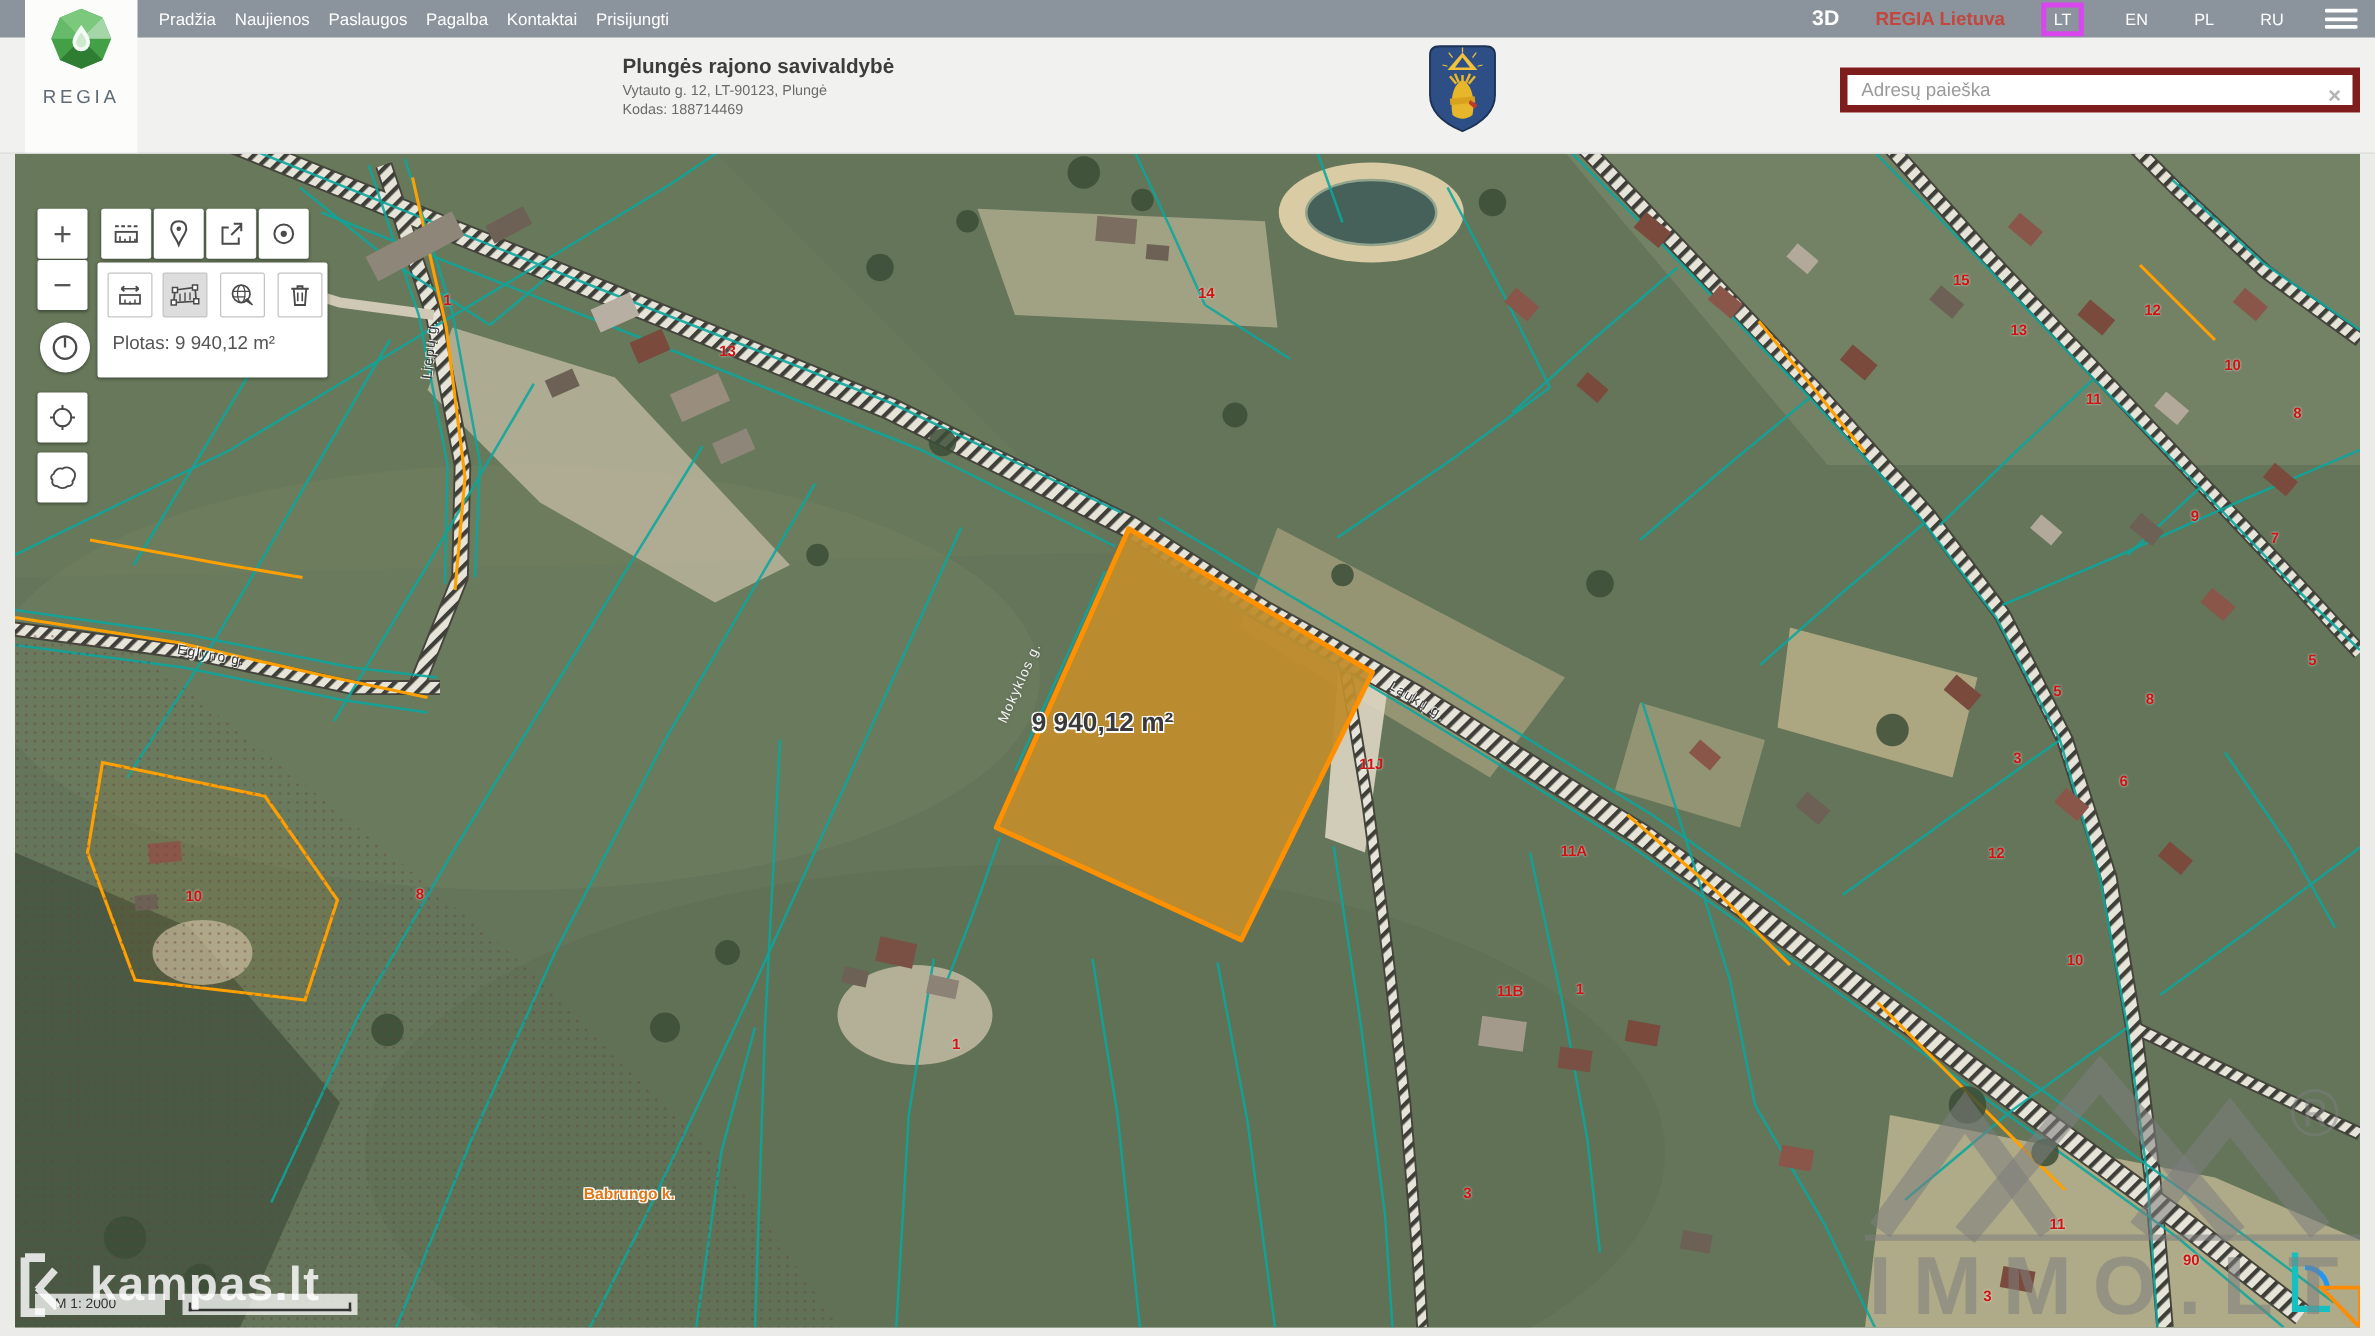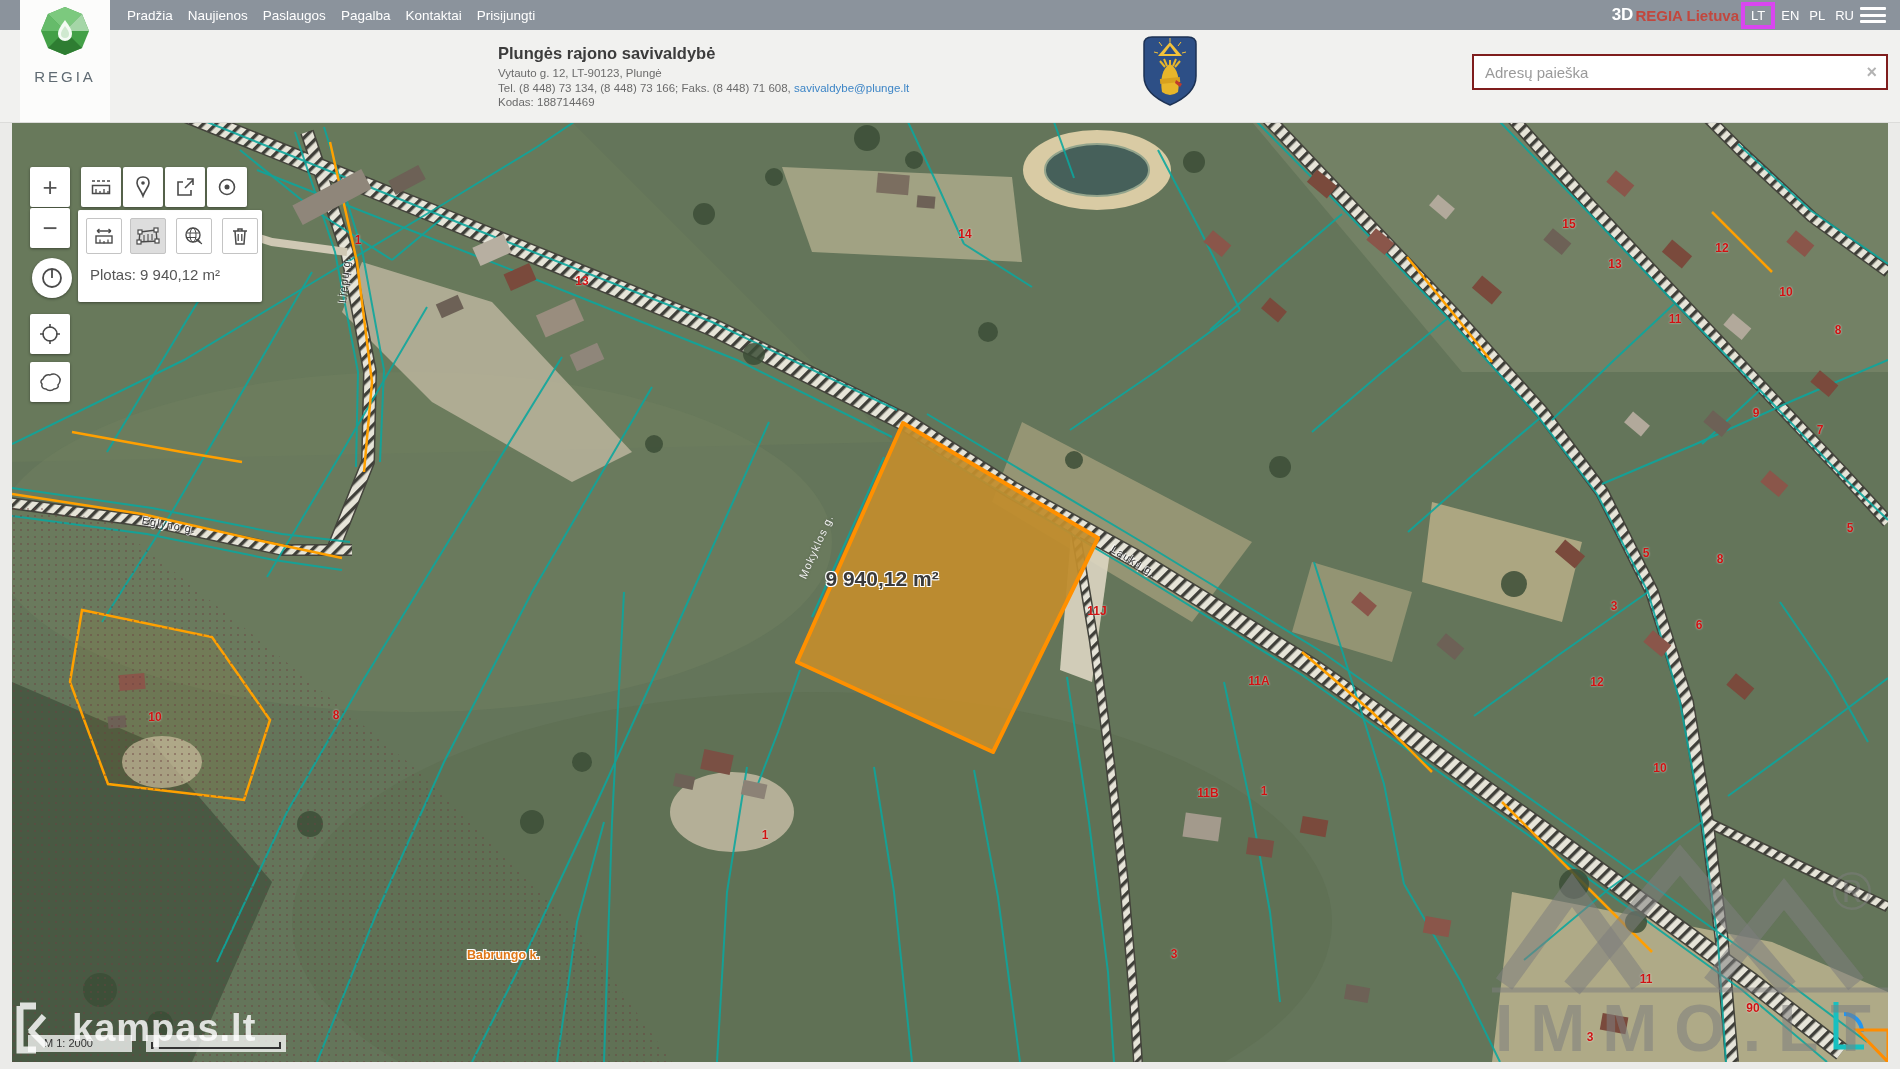--- a/index.html
+++ b/index.html
@@ -8,35 +8,35 @@
     background:#ebebe9;font-family:"Liberation Sans",sans-serif;
     -webkit-font-smoothing:antialiased;
   }
   
   .topbar{position:absolute;left:0;top:0;width:1900px;height:30px;background:#8b939c;z-index:30;}
   .logo-tab{position:absolute;left:20px;top:0;width:90px;height:122px;background:#fcfcfb;z-index:31;text-align:center;}
   .logo-tab svg{margin-top:6px;}
   .logo-text{font-size:15px;letter-spacing:3px;color:#5f6a72;margin-top:2px;}
   .mainmenu{position:absolute;left:127px;top:0;height:30px;display:flex;align-items:center;gap:15px;z-index:32;}
   .mainmenu a{color:#fff;font-size:13.5px;text-decoration:none;cursor:pointer;}
-  .topbar-right{position:absolute;right:14px;top:0;height:30px;display:flex;align-items:center;gap:2px;z-index:32;}
+  .topbar-right{position:absolute;right:14px;top:0;height:30px;display:flex;align-items:center;gap:29px;z-index:32;}
   .btn-3d{color:#fff;font-weight:bold;font-size:17px;cursor:pointer;}
   .brand-lt{color:#c2473e;font-weight:bold;font-size:15px;cursor:pointer;}
   .lang{color:#fff;font-size:13px;cursor:pointer;padding:2px 4px;}
   .lang.active{border:4px solid #d946ef;padding:2px 6px;}
   .hamburger{width:26px;height:16px;display:flex;flex-direction:column;justify-content:space-between;cursor:pointer;}
   .hamburger span{display:block;height:3px;background:#fff;border-radius:1px;}
   
   .header{position:absolute;left:0;top:30px;width:1900px;height:92px;background:#f1f1ef;border-bottom:1px solid #dcdcda;z-index:20;}
   .muni{position:absolute;right:762px;top:14px;width:640px;text-align:left;}
   .muni-title{font-size:16.5px;font-weight:bold;color:#3c3c3c;margin-bottom:3px;}
   .muni-line{font-size:11.5px;color:#6b6b6b;line-height:14.5px;}
   .muni-line a{color:#3d85c6;text-decoration:none;cursor:pointer;}
   .coat{position:absolute;left:1143px;top:6px;}
-  .search-wrap{position:absolute;left:1472px;top:24px;width:416px;height:36px;background:#fff;border:2px solid #7f1d1d;box-sizing:border-box;}
+  .search-wrap{position:absolute;left:1472px;top:24px;width:416px;height:36px;background:#fff;border:6px solid #7f1d1d;box-sizing:border-box;}
   .search-wrap input{position:absolute;left:0;top:0;width:100%;height:100%;border:none;outline:none;background:transparent;
     padding:0 36px 0 11px;font-size:15px;color:#444;font-family:"Liberation Sans",sans-serif;box-sizing:border-box;}
   .search-wrap input::placeholder{color:#9a9a9a;}
   .search-clear{position:absolute;right:9px;top:6px;font-size:18px;font-weight:bold;color:#b3b3b3;cursor:pointer;}
   
   .map{position:absolute;left:12px;top:122px;width:1876px;height:940px;background:#64755a;overflow:hidden;z-index:10;}
   .map svg.canvas{position:absolute;left:0;top:0;}
   
   .mbtn{position:absolute;width:40px;height:40px;background:#fff;border-radius:2px;
     box-shadow:0 1px 3px rgba(0,0,0,.4);display:flex;align-items:center;justify-content:center;cursor:pointer;z-index:12;}
@@ -110,23 +110,20 @@
       <span></span>
       <span></span>
       <span></span>
     </span>
 </div>
 
 <div class="header">
   <div class="muni">
     <div class="muni-title">Plungės rajono savivaldybė</div>
     <div class="muni-line">Vytauto g. 12, LT-90123, Plungė</div>
-    <div class="muni-line">
-      <span>Tel. (8 448) 73 134, (8 448) 73 166; Faks. (8 448) 71 608, </span><a>savivaldybe@plunge.lt</a>
-    </div>
     <div class="muni-line">Kodas: 188714469</div>
   </div>
 
   <div class="coat">
     <svg width="54" height="70" viewBox="0 0 54 70">
       <path d="M1,8 Q1,1 9,1 H45 Q53,1 53,8 V40 Q53,58 27,69 Q1,58 1,40 Z" fill="#2d4f86" stroke="#1d3254" stroke-width="1.5"></path>
       <polygon points="27,6 39,20 15,20" fill="#f2c23a"></polygon>
       <polygon points="27,10 33,18 21,18" fill="#2d4f86"></polygon>
       <g stroke="#f2c23a" stroke-width="1">
         <line x1="27" y1="2" x2="27" y2="6"></line>

